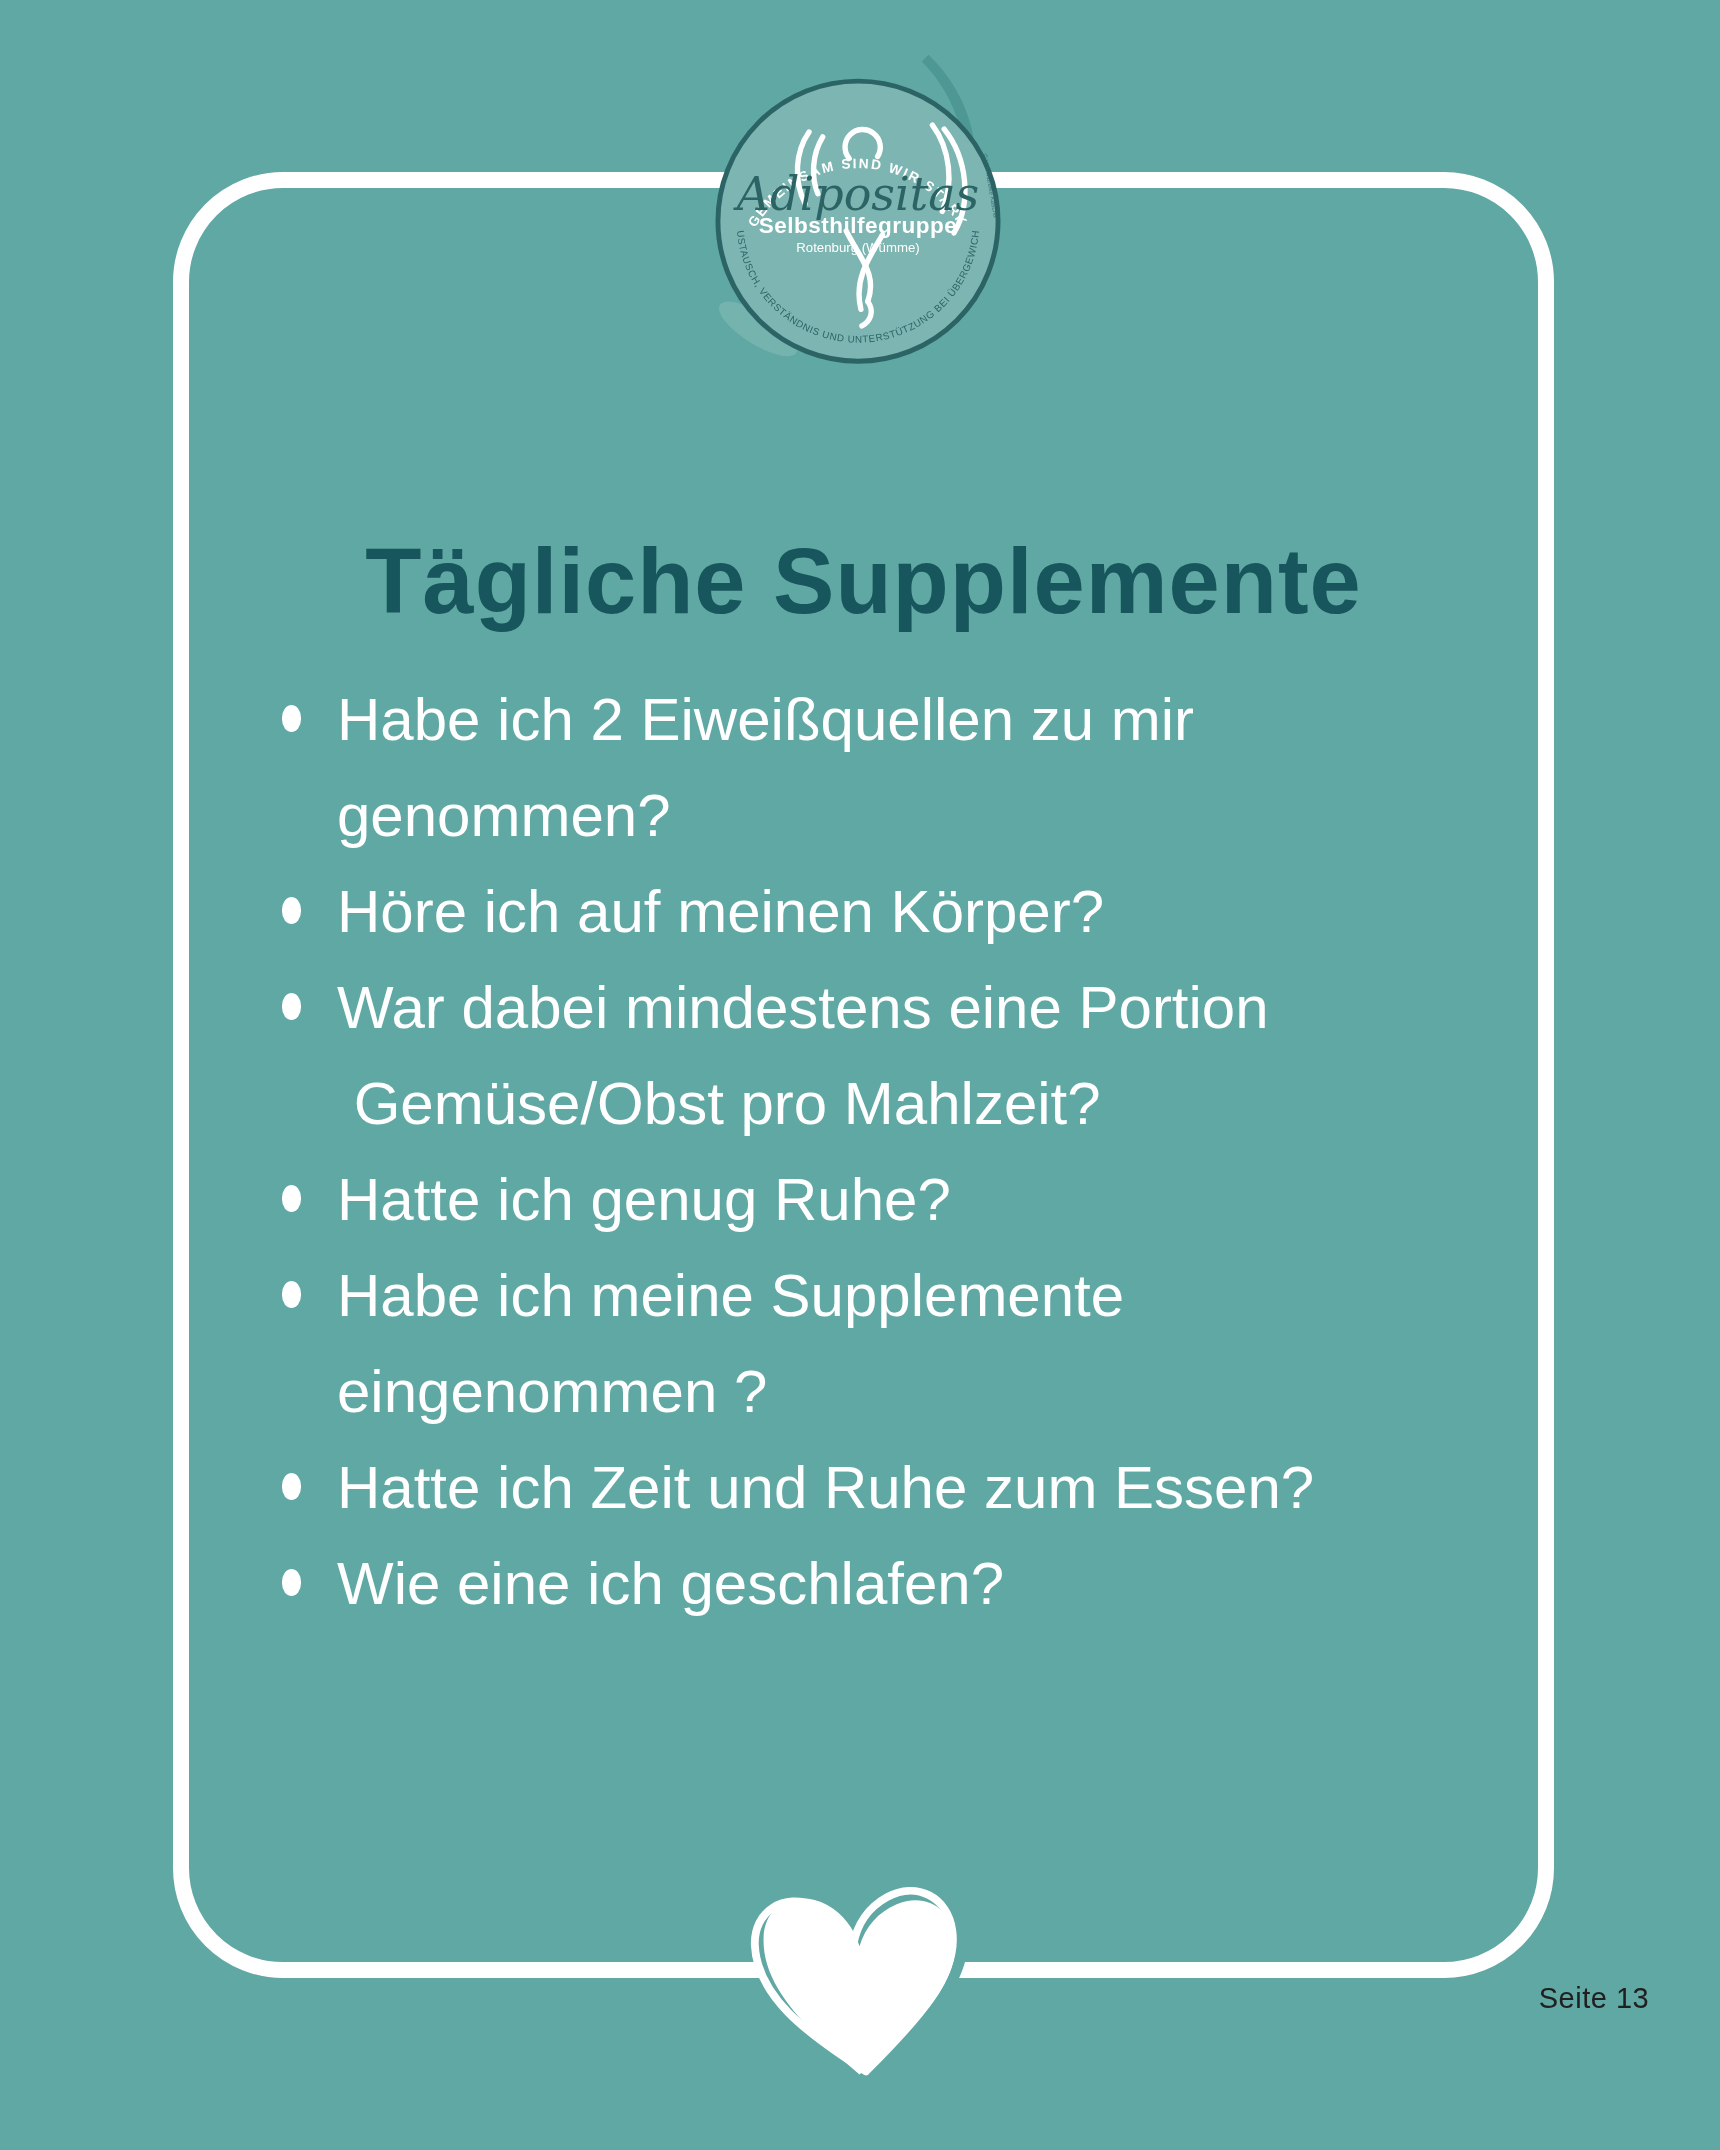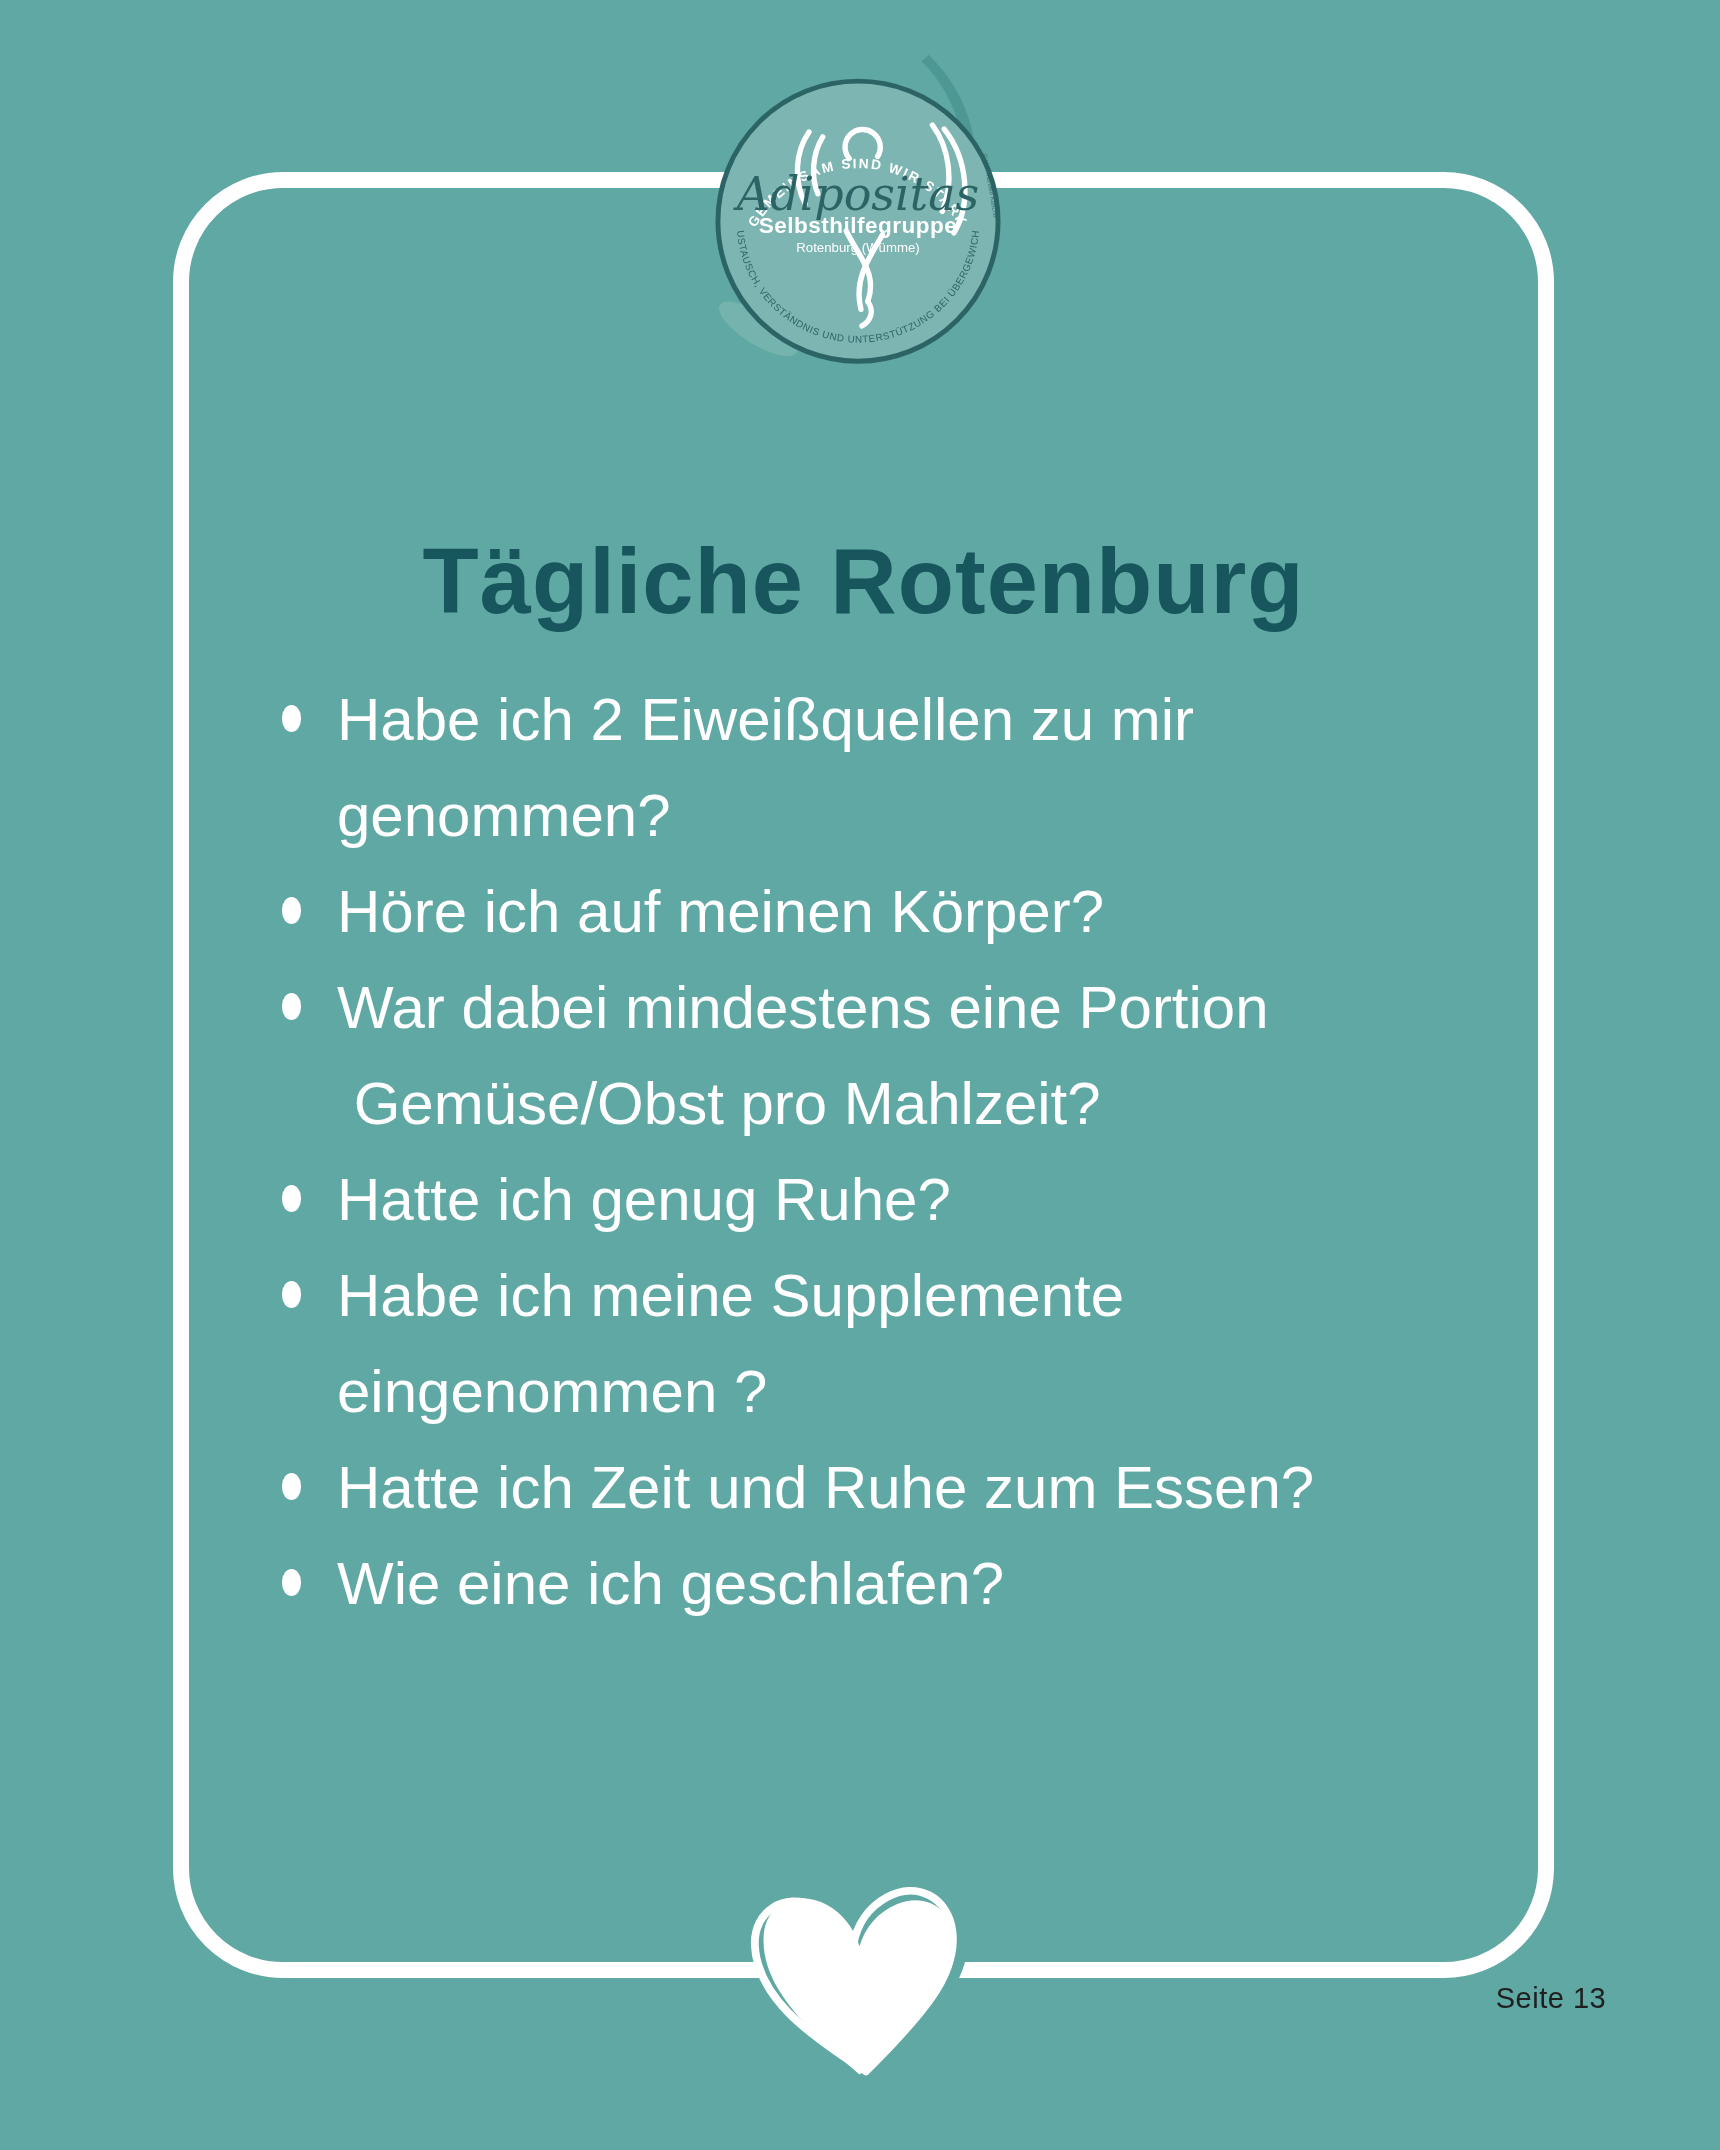--- a/index.html
+++ b/index.html
@@ -36,21 +36,21 @@
     position:relative;margin:0;padding:0 0 0 61px;
     font-size:60px;line-height:96px;color:#ffffff;
     white-space:pre-wrap;
   }
   .checklist li::before{
     content:"";position:absolute;left:5.9px;top:33px;
     width:19.6px;height:26.5px;border-radius:50%;background:#ffffff;
   }
   .heart{position:absolute;left:737px;top:1864px;width:245px;height:230px;z-index:3;}
   .page-number{
-    position:absolute;left:1453px;top:1982px;width:196px;z-index:2;
+    position:absolute;left:1496px;top:1982px;width:196px;z-index:2;
     text-align:center;font-size:29px;color:#202020;letter-spacing:0.5px;
   }
 </style>
 </head>
 <body>
 
 <div class="frame"></div>
 
 <svg class="logo" viewBox="0 0 320 340" aria-hidden="true">
 
@@ -79,21 +79,21 @@
   </text>
   <text class="script" x="160" y="175" text-anchor="middle">Adipositas</text>
   <text class="bold-name" x="160" y="198" text-anchor="middle">Selbsthilfegruppe</text>
   <text class="loc" x="160" y="217" text-anchor="middle">Rotenburg (Wümme)</text>
   <text class="arc-bottom" text-anchor="middle">
     <textPath href="#arcBottom" startOffset="50%">AUSTAUSCH, VERSTÄNDNIS UND UNTERSTÜTZUNG BEI ÜBERGEWICHT</textPath>
   </text>
   <text class="credit" x="293" y="150" text-anchor="middle" transform="rotate(80 293 150)">© Von Mareike Kascha</text>
 </svg>
 
-<div class="page-title">Tägliche Rotenburg</div>
+<div class="page-title">Tägliche Supplemente</div>
 
 <ul class="checklist">
   <li>Habe ich 2 Eiweißquellen zu mir
 genommen?</li>
   <li>Höre ich auf meinen Körper?</li>
   <li>War dabei mindestens eine Portion
  Gemüse/Obst pro Mahlzeit?</li>
   <li>Hatte ich genug Ruhe?</li>
   <li>Habe ich meine Supplemente
 eingenommen ?</li>

